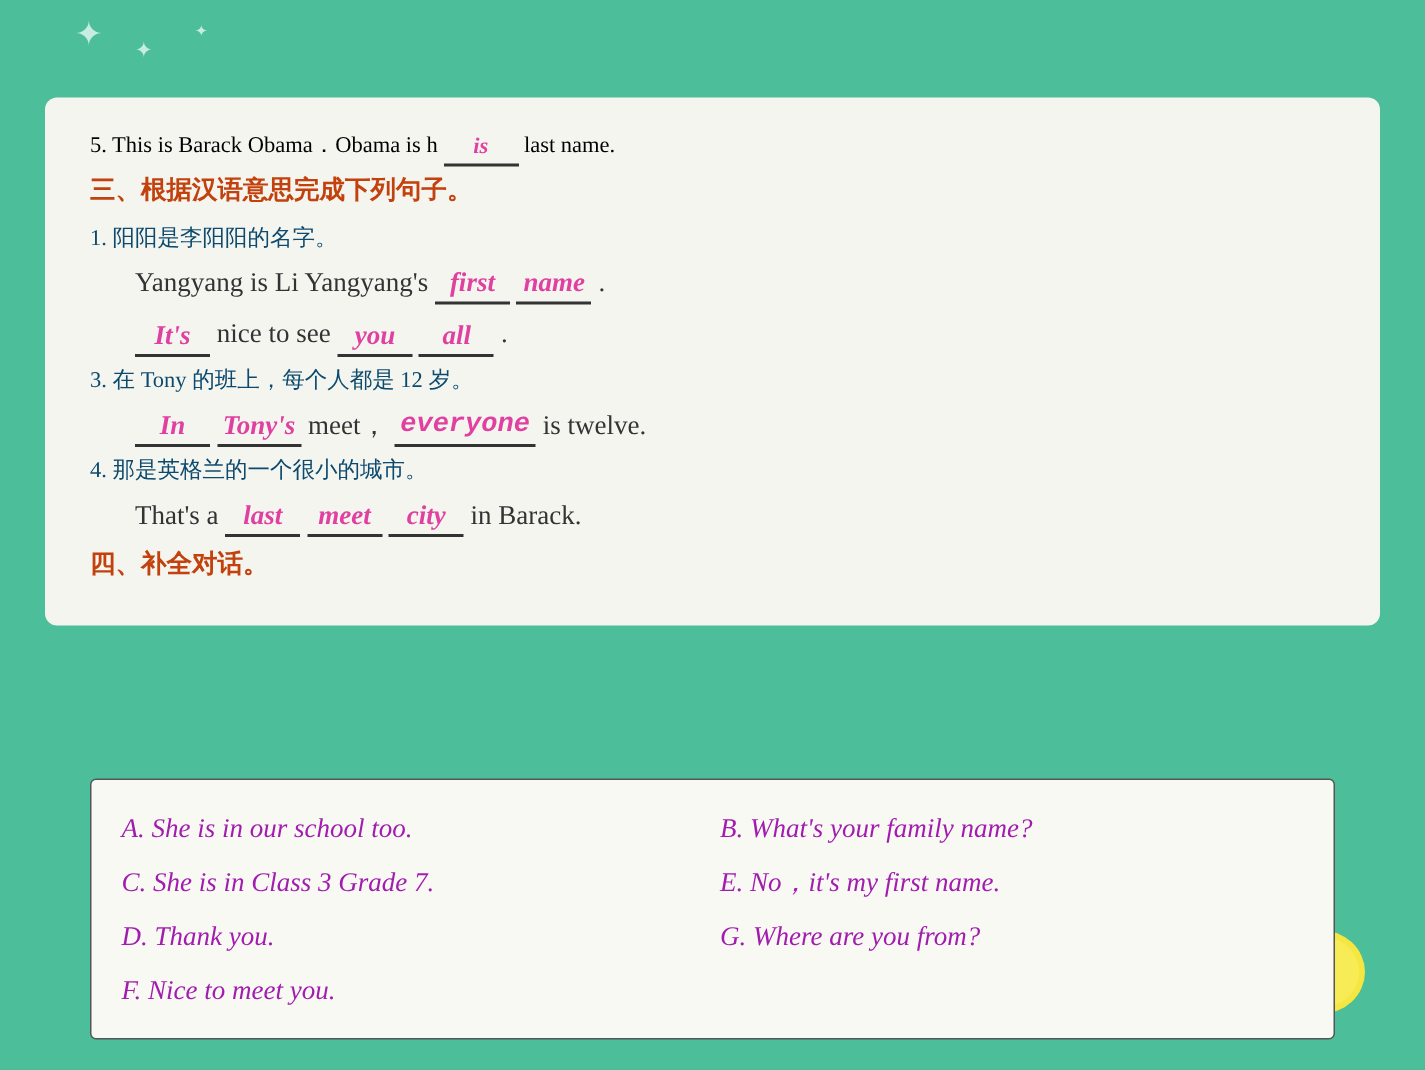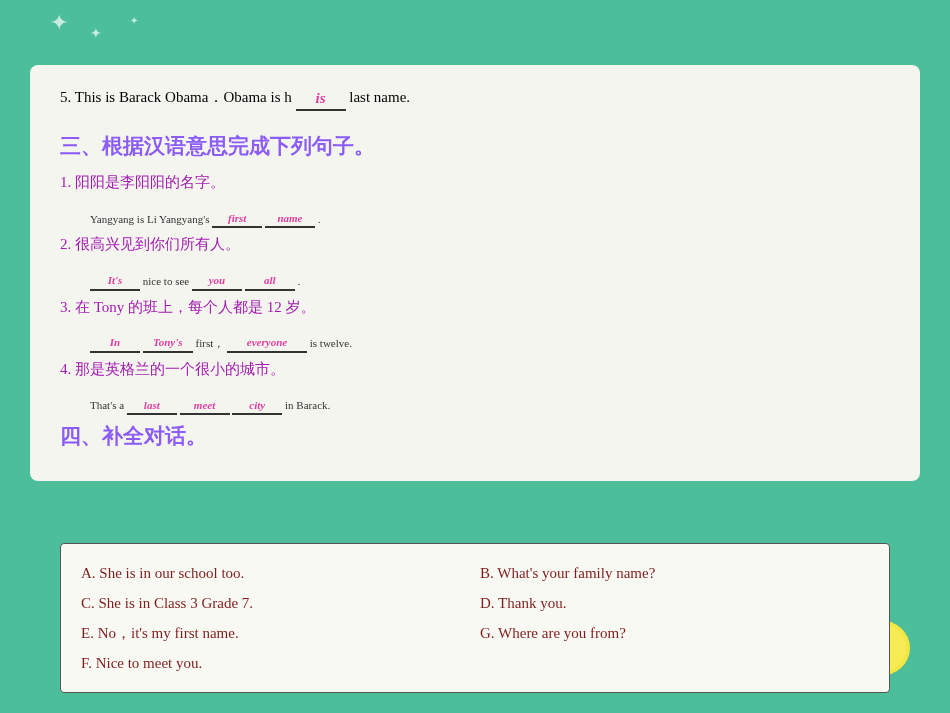--- a/index.html
+++ b/index.html
@@ -33,81 +33,82 @@
       left: 30px;
       right: 30px;
       background: #f5f5f0;
       border-radius: 8px;
       padding: 20px 30px;
       font-size: 15px;
       line-height: 1.7;
     }
 
     .section-header {
-      font-size: 21px;
+      font-size: 17px;
       font-weight: bold;
-      color: #8b5cf6;
+      color: #c2410c;
       margin-bottom: 6px;
     }
 
     .question-block {
       margin-bottom: 4px;
     }
 
     .chinese-line {
-      color: #a21caf;
+      color: #0c4a6e;
       font-size: 15px;
     }
 
     .english-line {
       color: #333;
-      font-size: 11px;
+      font-size: 18px;
       padding-left: 30px;
-      margin-top: 14px;
     }
 
     .blank {
       display: inline-block;
       border-bottom: 2px solid #333;
       min-width: 50px;
       text-align: center;
       padding: 0 4px;
       color: #e040a0;
       font-style: italic;
       font-weight: bold;
       vertical-align: bottom;
       line-height: 1.4;
     }
 
     .blank.wider {
       min-width: 80px;
+      font-family: Liberation Mono, monospace;
     }
 
     .answer-box {
       position: absolute;
       bottom: 20px;
       left: 60px;
       right: 60px;
       border: 1.5px solid #555;
       border-radius: 4px;
       padding: 14px 20px;
       background: #f9f9f4;
-      font-size: 15px;
-      color: #7f1d1d;
+      font-size: 18px;
+      color: #a21caf;
       line-height: 2;
+      font-style: italic;
     }
 
     .answer-grid {
       display: grid;
       grid-template-columns: 1fr 1fr;
       gap: 0 10px;
     }
 
     .top5-line {
-      margin-bottom: 18px;
+      margin-bottom: 2px;
     }
   </style>
 </head>
 <body>
 
 <span class="snowflake" style="top:10px; left:50px; font-size:22px;">✦</span>
 <span class="snowflake" style="top:25px; left:90px; font-size:14px;">✦</span>
 <span class="snowflake" style="top:15px; left:130px; font-size:10px;">✦</span>
 
 <div class="lemon">
@@ -133,36 +134,35 @@
     <div class="chinese-line">1. 阳阳是李阳阳的名字。</div>
     <div class="english-line">
       <span>Yangyang is Li Yangyang's</span>
       <span class="blank">first</span>
       <span class="blank">name</span>
       <span>.</span>
     </div>
   </div>
 
   <div class="question-block">
-    <div class="chinese-line">2. 很高兴见到你们所有人。</div>
     <div class="english-line">
       <span class="blank">It's</span>
       <span>nice to see</span>
       <span class="blank">you</span>
       <span class="blank">all</span>
       <span>.</span>
     </div>
   </div>
 
   <div class="question-block">
     <div class="chinese-line">3. 在 Tony 的班上，每个人都是 12 岁。</div>
     <div class="english-line">
       <span class="blank">In</span>
       <span class="blank">Tony's</span>
-      <span>first，</span>
+      <span>meet，</span>
       <span class="blank wider">everyone</span>
       <span>is twelve.</span>
     </div>
   </div>
 
   <div class="question-block">
     <div class="chinese-line">4. 那是英格兰的一个很小的城市。</div>
     <div class="english-line">
       <span>That's a</span>
       <span class="blank">last</span>
@@ -177,19 +177,19 @@
 
   <div class="section-header" style="margin-top:0;">四、补全对话。</div>
 
 </div>
 
 <div class="answer-box">
   <div class="answer-grid">
     <div>A. She is in our school too.</div>
     <div>B. What's your family name?</div>
     <div>C. She is in Class 3 Grade 7.</div>
+    <div>E. No，it's my first name.</div>
     <div>D. Thank you.</div>
-    <div>E. No，it's my first name.</div>
     <div>G. Where are you from?</div>
     <div>F. Nice to meet you.</div>
     <div></div>
   </div>
 </div>
 
 </body></html>

